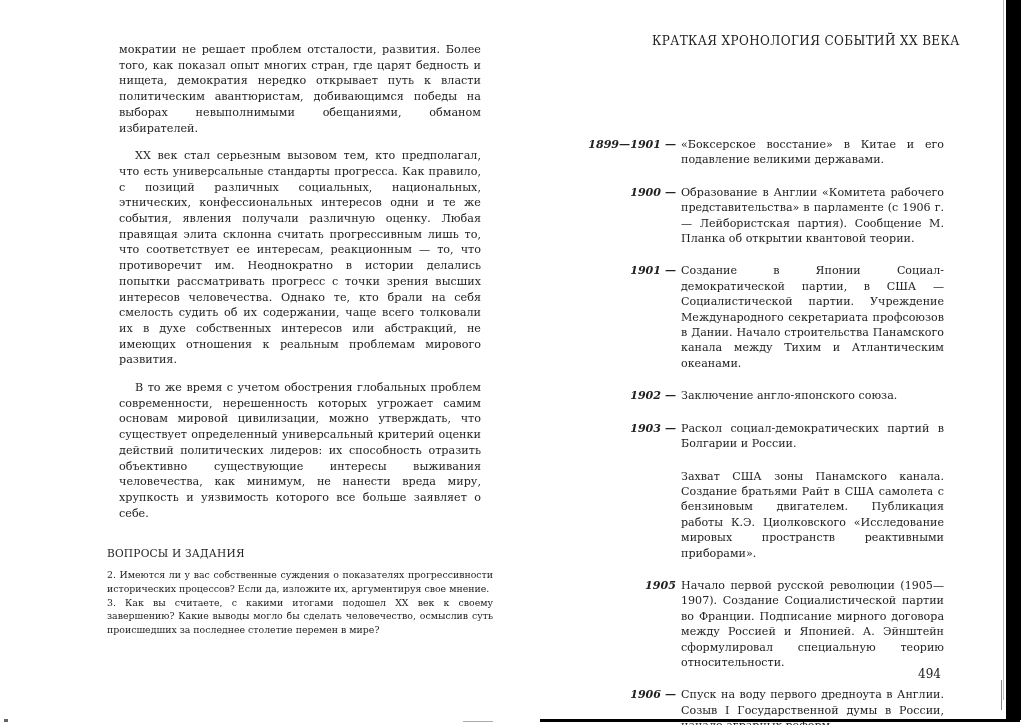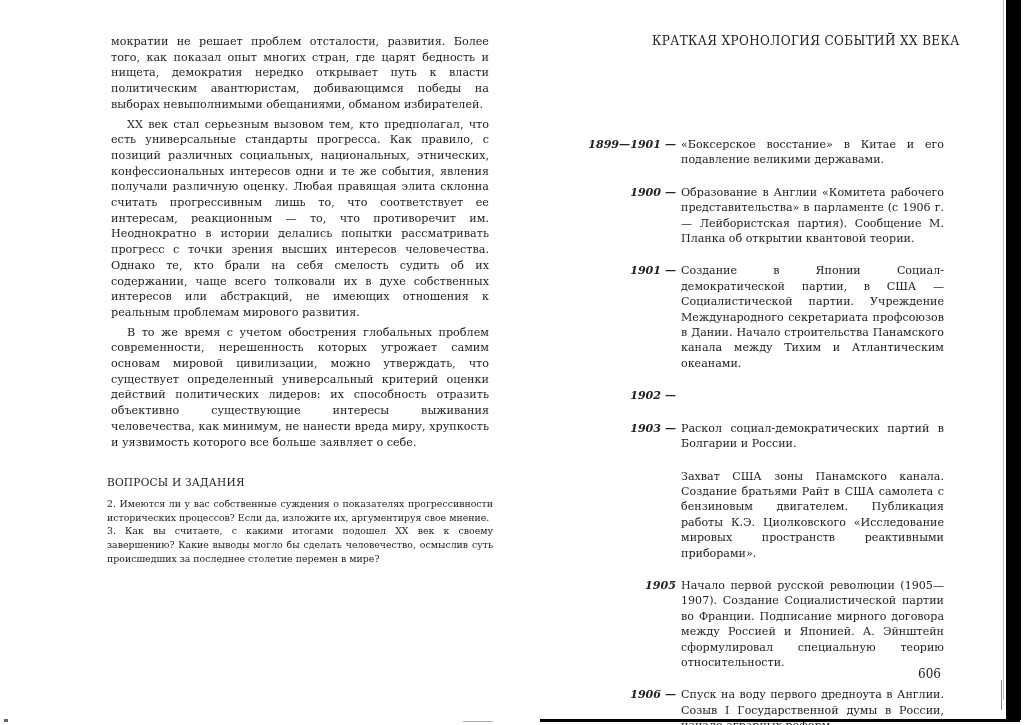--- a/index.html
+++ b/index.html
@@ -7,21 +7,21 @@
       width: 1024px; height: 725px; overflow: hidden; position: relative;
       background: #ffffff;
       font-family: "DejaVu Serif", "Liberation Serif", serif;
       color: #1a1a1a;
     }
     .page-left {
       position: absolute; left: 107px; top: 30px; width: 386px;
       font-size: 11.2px; line-height: 15.7px; text-align: justify;
       color: #222;
     }
-    .para { margin: 4px; text-indent: 0; }
+    .para { margin: 12px; text-indent: 0; }
     .para.indent { text-indent: 16px; }
     .section-heading {
       margin-top: 25px; margin-bottom: 6px; font-size: 10.6px;
       letter-spacing: 0.2px; color: #222;
     }
     .questions { font-size: 9.4px; line-height: 13.7px; text-align: justify; color: #222; }
     .questions p { margin: 0; }
     .running-title {
       position: absolute; left: 652px; top: 34px; font-size: 12px;
       letter-spacing: 0.4px; color: #222; white-space: nowrap;
@@ -78,20 +78,21 @@
   <div class="entry">
     <span class="year">1900 —</span>
     <span class="text">Образование в Англии «Комитета рабочего представительства» в парламенте (с 1906 г. — Лейбористская партия). Сообщение М. Планка об открытии квантовой теории.</span>
   </div>
   <div class="entry">
     <span class="year">1901 —</span>
     <span class="text">Создание в Японии Социал-демократической партии, в США — Социалистической партии. Учреждение Международного секретариата профсоюзов в Дании. Начало строительства Панамского канала между Тихим и Атлантическим океанами.</span>
   </div>
   <div class="entry">
     <span class="year">1902 —</span>
+    <span class="text">Заключение англо-японского союза.</span>
   </div>
   <div class="entry">
     <span class="year">1903 —</span>
     <span class="text">Раскол социал-демократических партий в Болгарии и России.</span>
   </div>
   <div class="entry cont">
     <span class="year">&nbsp;</span>
     <span class="text">Захват США зоны Панамского канала. Создание братьями Райт в США самолета с бензиновым двигателем. Публикация работы К.Э. Циолковского «Исследование мировых пространств реактивными приборами».</span>
   </div>
   <div class="entry">
@@ -101,20 +102,20 @@
   <div class="entry">
     <span class="year">1906 —</span>
     <span class="text">Спуск на воду первого дредноута в Англии. Созыв I Государственной думы в России, начало аграрных реформ.</span>
   </div>
   <div class="entry">
     <span class="year">1907 —</span>
     <span class="text">Соглашения Англии и России о разделе сфер влияния в Азии, России и Японии — о разграничении сфер влияния в Китае. Начало реформ Д. Ллойд-Джорджа в Великобритании.</span>
   </div>
 </div>
 
-<div class="page-number">606</div>
+<div class="page-number">494</div>
 
 <div class="edge-right-thin"></div>
 <div class="edge-right"></div>
 <div class="edge-bottom"></div>
 <div class="speck" style="left:4px;top:719px;width:4px;height:3px;"></div>
 <div class="speck" style="left:463px;top:721px;width:30px;height:1px;background:#aaa;"></div>
 <div class="speck" style="left:1001px;top:680px;width:1px;height:30px;background:#888;"></div>
 
 </body></html>

